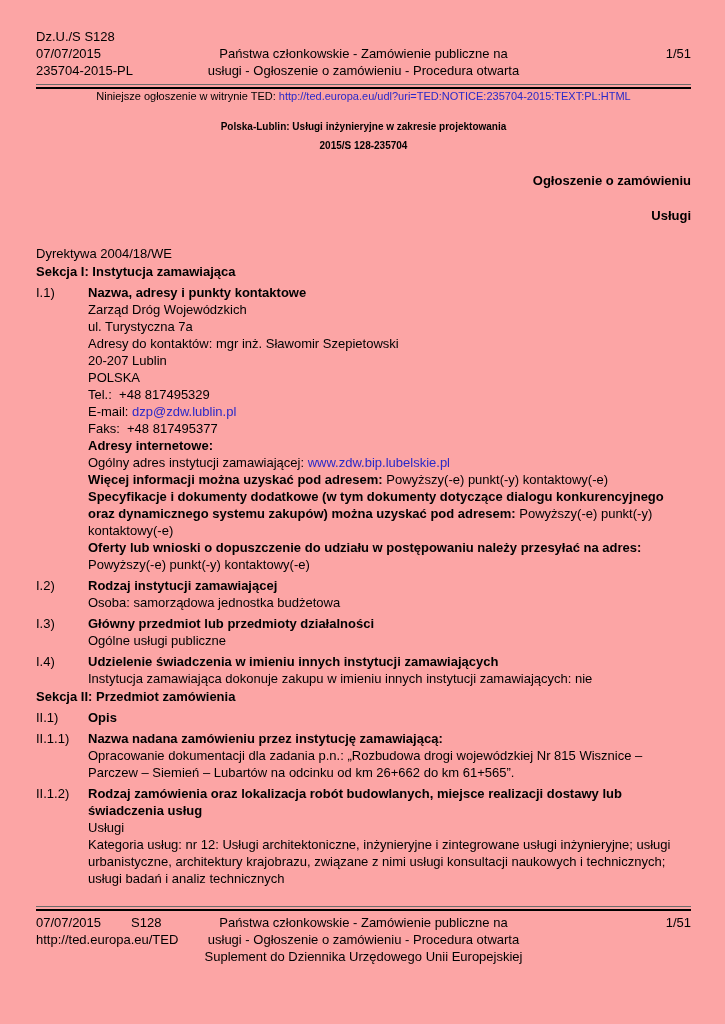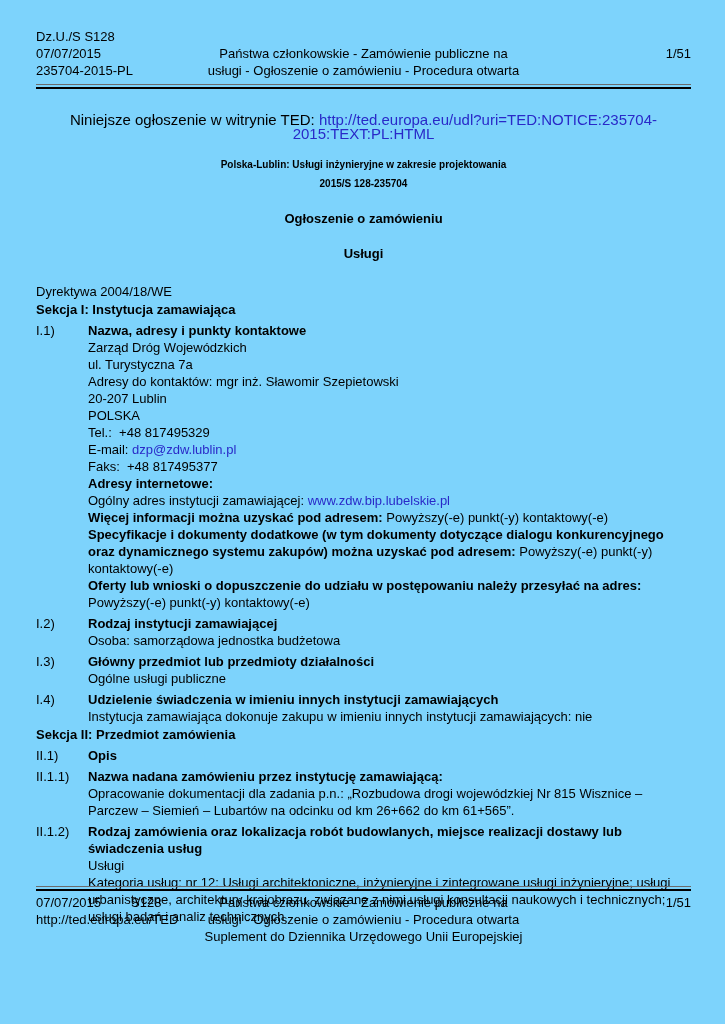--- a/index.html
+++ b/index.html
@@ -1,21 +1,21 @@
 <!DOCTYPE html>
 <html lang="pl"><head>
 <meta charset="utf-8">
 <style>
   html, body { margin: 0; padding: 0; background: #ffffff; }
   .page {
     position: relative;
     width: 725px;
     height: 1024px;
     margin: 0 auto;
-    background: #7dd3fc;
+    background: #fca5a5;
     color: #000000;
     font-family: "Liberation Sans", sans-serif;
     font-size: 13px;
     line-height: 17px;
     box-sizing: border-box;
     padding: 28px 34px 16px 36px;
     overflow: hidden;
   }
   .pre { white-space: pre-wrap; }
   .b { font-weight: bold; }
@@ -34,33 +34,33 @@
   .offset-line { padding-top: 17px; }
   .double-rule {
     margin-top: 5px;
     height: 2px;
     border-top: 1px solid #6b6b6b;
     border-bottom: 2px solid #000000;
   }
   .footer-series { display: inline-block; margin-left: 30px; }
 
   
-  .ted-line { margin-top: 24px; text-align: center; font-size: 15px; line-height: 14px; }
+  .ted-line { text-align: center; font-size: 11px; line-height: 14px; }
   .doc-title { margin: 14px 0 0 0; text-align: center; font-size: 10px; font-weight: bold; line-height: 19px; }
-  .subtitle { margin-top: 16px; text-align: center; font-weight: bold; line-height: 19px; }
+  .subtitle { margin-top: 16px; text-align: right; font-weight: bold; line-height: 19px; }
   .directive { margin-top: 20px; }
   .section-heading { margin-top: 1px; font-weight: bold; }
 
   
   .item { display: grid; grid-template-columns: 52px 1fr; margin-top: 4px; }
   .item .num { text-align: left; }
   .item .content div { white-space: pre-wrap; }
 
   
-  .page-footer { position: absolute; left: 36px; right: 34px; top: 886px; }
+  .page-footer { position: absolute; left: 36px; right: 34px; top: 906px; }
 </style>
 </head>
 <body>
 
 <div class="page">
 
   <div class="hf-grid">
     <div class="hf-left">
       <div>Dz.U./S S128</div>
       <div>07/07/2015</div>

